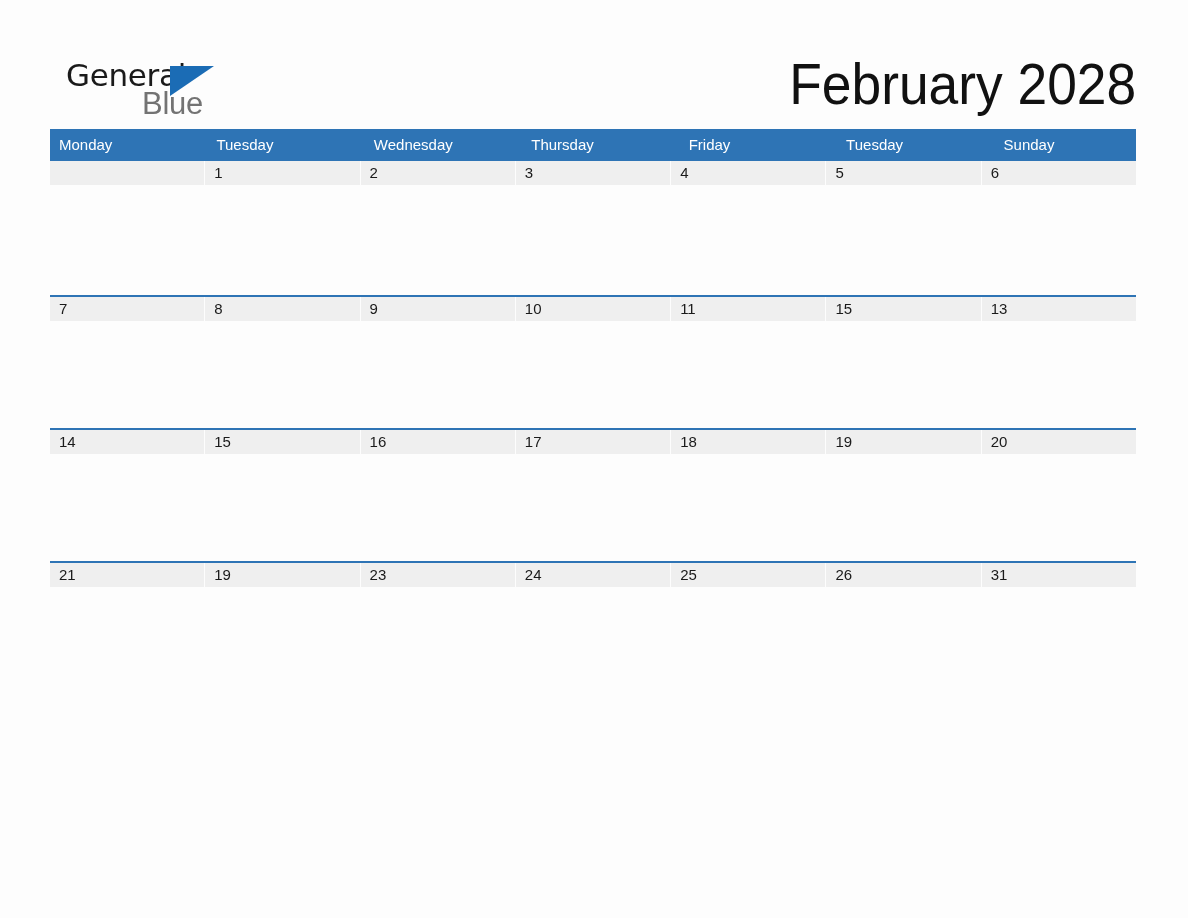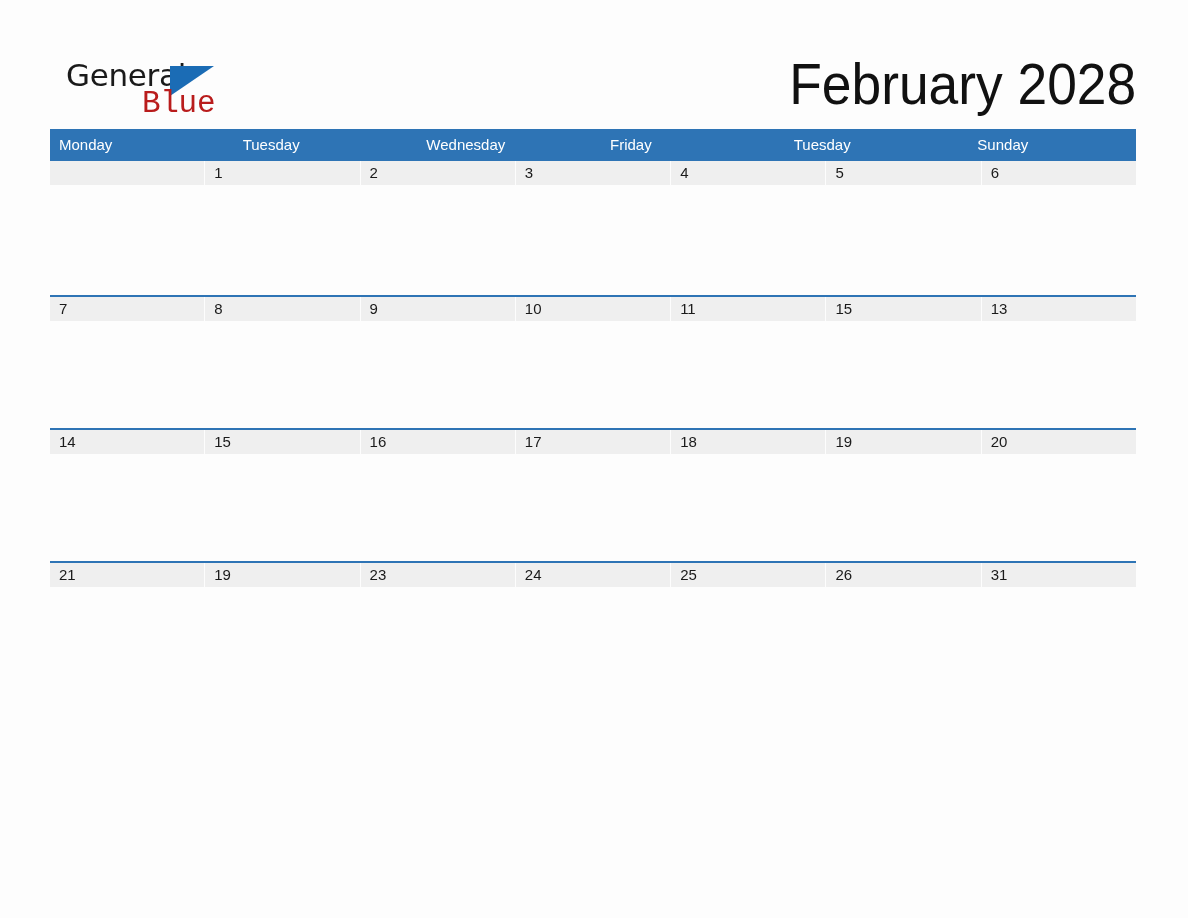--- a/index.html
+++ b/index.html
@@ -55,22 +55,22 @@
     height: 0;
     border-left: 44px solid #1b6cb5;
     border-bottom: 30px solid transparent;
   }
   .logo-blue {
     position: absolute;
     left: 76px;
     top: 29px;
     font-size: 31px;
     line-height: 34px;
-    color: #b91c1c;
-    font-family: Liberation Mono, monospace;
+    color: #737373;
+    font-family: Liberation Sans, sans-serif;
     letter-spacing: -0.3px;
     white-space: nowrap;
   }
 
   .title {
     position: absolute;
     right: 0;
     top: 0;
     font-size: 58px;
     line-height: 68px;
@@ -175,20 +175,21 @@
 
     <div class="title">February 2028</div>
   </div>
 
   <div class="calendar">
 
     <div class="row dow-row">
       <div class="dow-cell">Monday</div>
       <div class="dow-cell">Tuesday</div>
       <div class="dow-cell">Wednesday</div>
+      <div class="dow-cell">Thursday</div>
       <div class="dow-cell">Friday</div>
       <div class="dow-cell">Tuesday</div>
       <div class="dow-cell">Sunday</div>
     </div>
 
     <div class="week first">
       <div class="daystrip">
         <div class="day-cell empty"></div>
         <div class="day-cell">1</div>
         <div class="day-cell">2</div>

